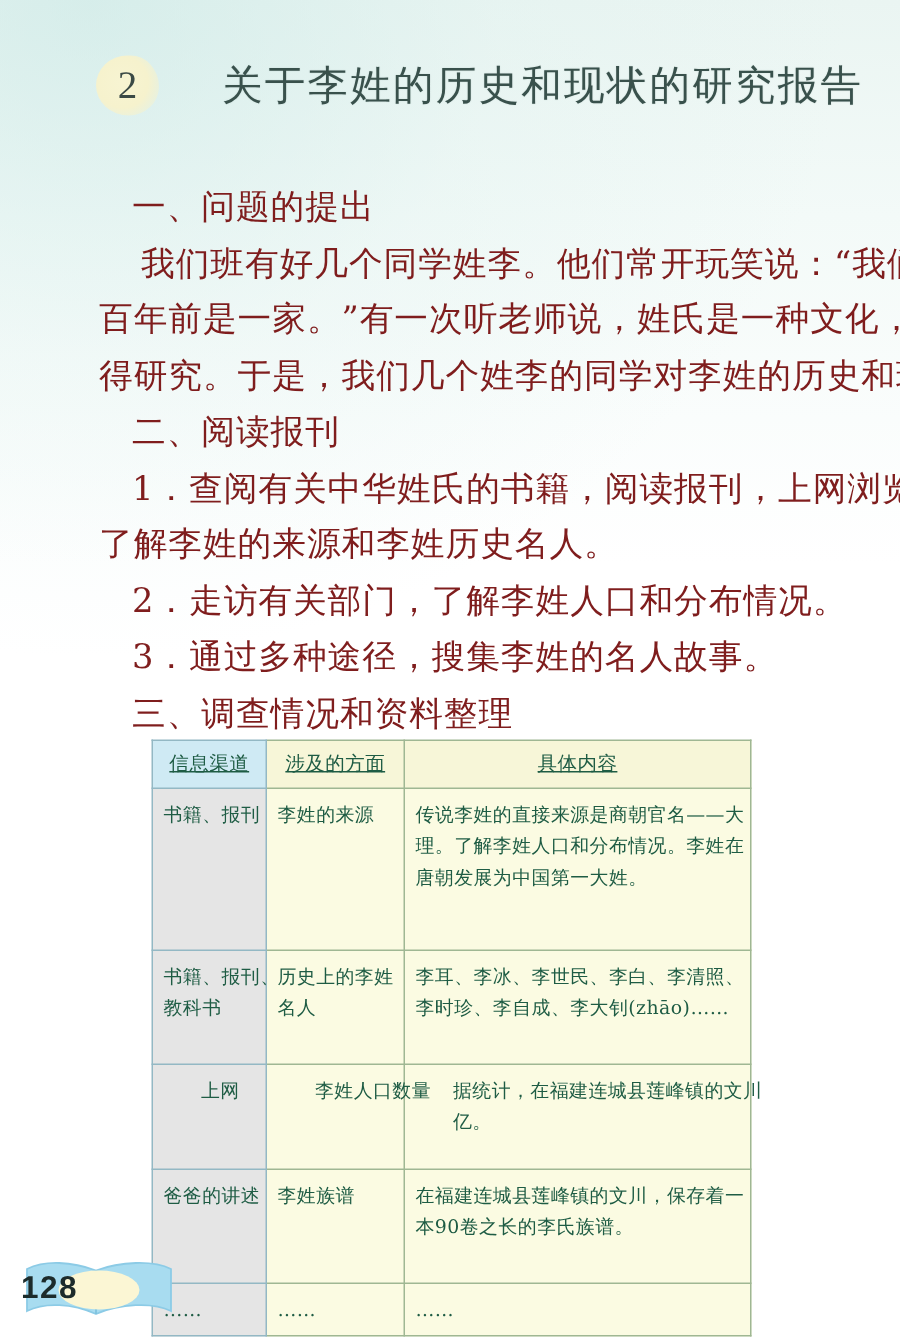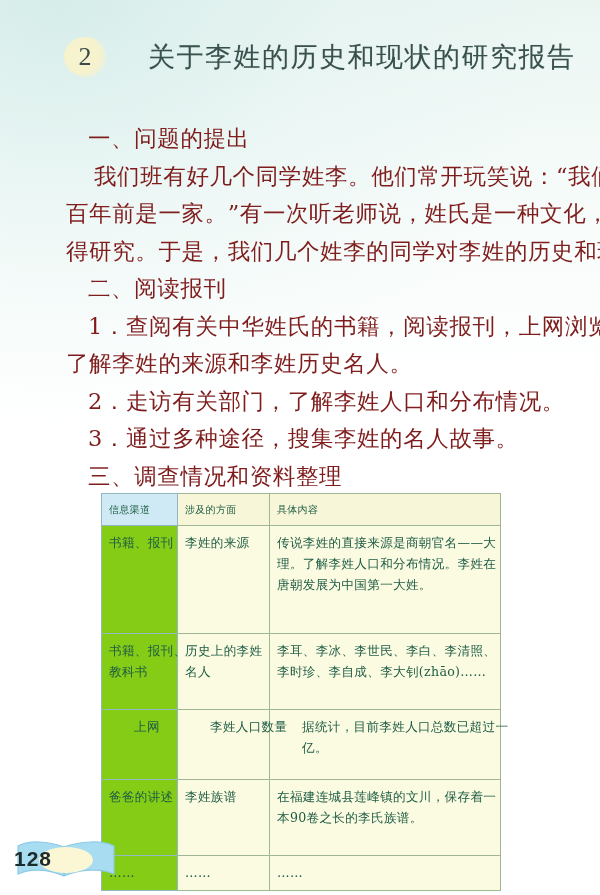--- a/index.html
+++ b/index.html
@@ -116,34 +116,36 @@
     line-height: 21px;
     color: #1e5c44;
     letter-spacing: 0.3px;
   }
   .col-src  { width: 76px; }
   .col-asp  { width: 92px; }
   .col-det  { width: 231px; }
 
   .survey-table td.src,
   .survey-table td.hdr-src {
-    background: #84cc16;
+    background: #e5e5e5;
     border-color: #93b8c4;
   }
   .survey-table td.asp,
   .survey-table td.det,
   .survey-table td.hdr-asp,
   .survey-table td.hdr-det {
     background: #fbfbe2;
   }
   .survey-table tr.header td {
-    font-size: 10px;
+    text-align: center;
+    font-size: 13px;
     padding-top: 5px;
     padding-bottom: 5px;
     height: 20px;
+    text-decoration: underline;
   }
   .survey-table tr.header td.hdr-src { background: #cfeaf4; }
   .survey-table tr.header td.hdr-asp,
   .survey-table tr.header td.hdr-det { background: #f7f6d8; }
 
   .r1 td { height: 94px; }
   .r2 td { height: 62px; }
   .r3 td { height: 56px; padding-left: 32px; }
   .r4 td { height: 62px; }
   .r5 td { height: 20px; }
@@ -248,21 +250,21 @@
       </tr>
 
       <tr class="r3">
         <td class="src">
           <span class="cellline">上网</span>
         </td>
         <td class="asp">
           <span class="cellline">李姓人口数量</span>
         </td>
         <td class="det">
-          <span class="cellline">据统计，目前李姓人口总数已超过一</span>
+          <span class="cellline">据统计，在福建连城县莲峰镇的文川</span>
           <span class="cellline">亿。</span>
         </td>
       </tr>
 
       <tr class="r4">
         <td class="src">
           <span class="cellline">爸爸的讲述</span>
         </td>
         <td class="asp">
           <span class="cellline">李姓族谱</span>

